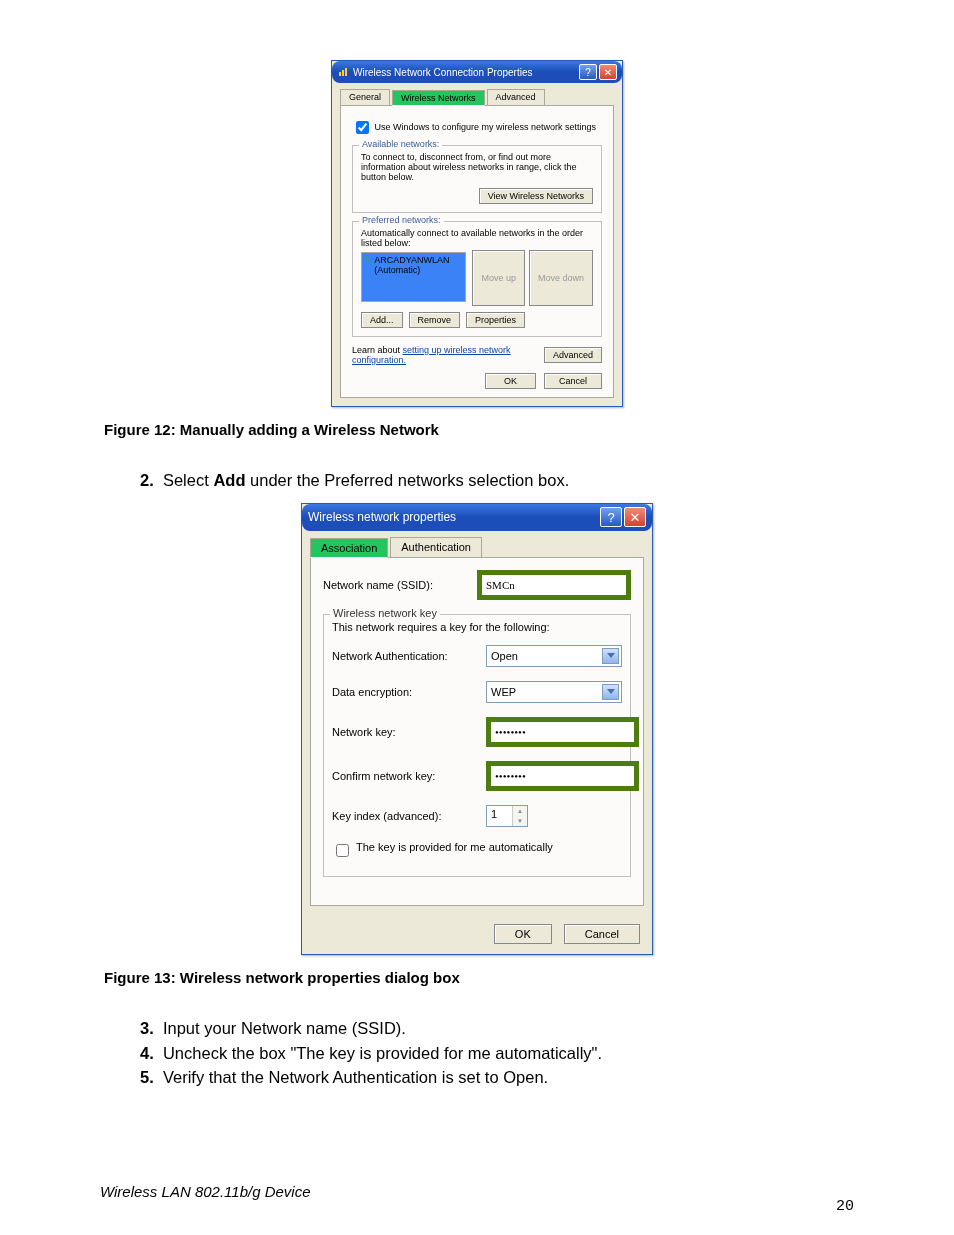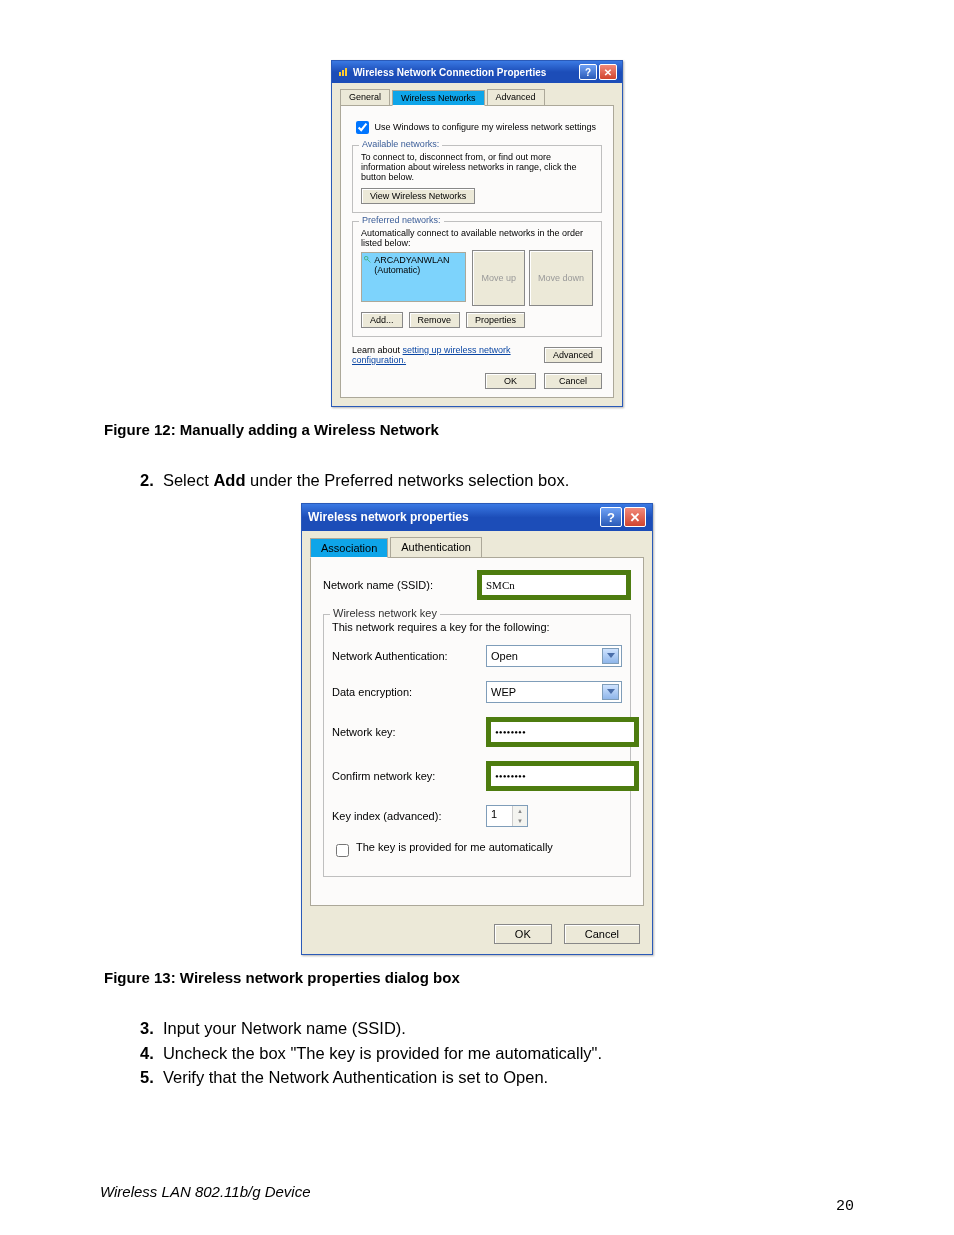--- a/index.html
+++ b/index.html
@@ -25,26 +25,27 @@
     margin: 0 auto;
     border: 1px solid #2a5ab8;
     background: #ece9d8;
     font-family: Tahoma, sans-serif;
     font-size: 9px;
     box-shadow: 1px 1px 2px rgba(0,0,0,0.3);
   }
   .titlebar {
     background: linear-gradient(to bottom, #3a79e3 0%, #1c4db8 50%, #1c4db8 100%);
     color: #fff;
-    font-weight: bold;
+    font-weight: normal;
     padding: 3px 5px;
     display: flex;
     align-items: center;
     height: 16px;
     font-size: 10px;
+    border-radius: 8px;
   }
   .titlebar .icon-sm {
     width: 12px; height: 12px; margin-right: 4px;
     display: inline-block;
   }
   .titlebtns {
     margin-left: auto;
     display: flex;
     gap: 2px;
   }
@@ -70,21 +71,21 @@
     background: #ece9d8;
     padding: 2px 8px;
     margin-right: 2px;
     border-bottom: none;
     font-size: 9px;
     cursor: pointer;
     position: relative;
     top: 0;
   }
   .tab.active {
-    background: #0ea5e9;
+    background: #22c55e;
     border-bottom: 1px solid #fcfbfa;
     z-index: 2;
     position: relative;
     top: 1px;
   }
   .tabpanel {
     border: 1px solid #aca899;
     border-top: 1px solid #aca899;
     background: #fcfbfa;
     padding: 8px 11px;
@@ -111,38 +112,38 @@
     background: #ece9d8;
     padding: 2px 8px;
     font-size: 9px;
     font-family: Tahoma, sans-serif;
     box-shadow: inset 1px 1px 0 #fff;
     cursor: pointer;
   }
   .btn.disabled { color: #999; }
   .netlist {
     border: 1px solid #aca899;
-    background: #7dd3fc;
+    background: #3b82f6;
     height: 44px;
     padding: 2px;
     margin: 4px 0;
     display: flex;
   }
   .netitem {
     display: flex;
     align-items: flex-start;
     gap: 3px;
     font-size: 9px;
   }
   .neticon {
     width: 10px; height: 10px;
     display: inline-block;
   }
   .btnrow { display: flex; gap: 6px; margin-top: 6px; }
-  .btnrow.right { }
+  .btnrow.right { justify-content: flex-end; }
   .linktext { color: #0a46a4; text-decoration: underline; cursor: pointer; }
   .dlg-footer {
     display: flex;
     justify-content: flex-end;
     gap: 8px;
     padding-top: 8px;
   }
 
   
   .dlg2 {

